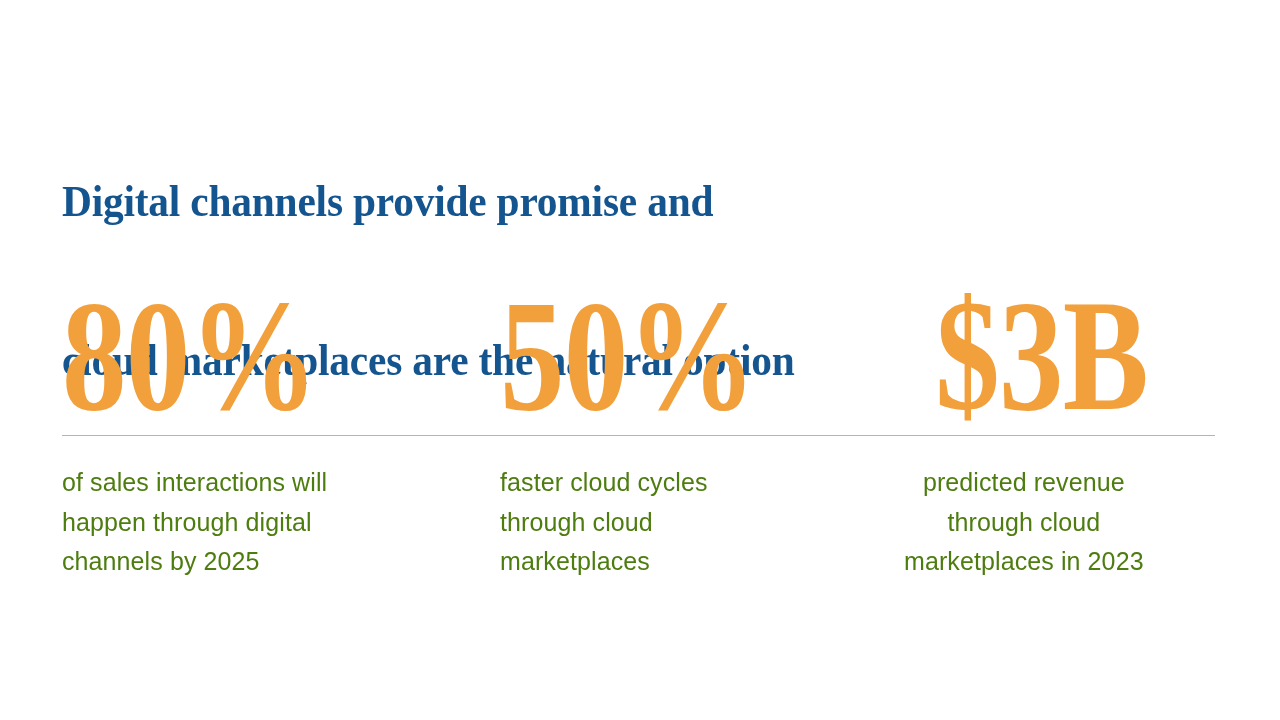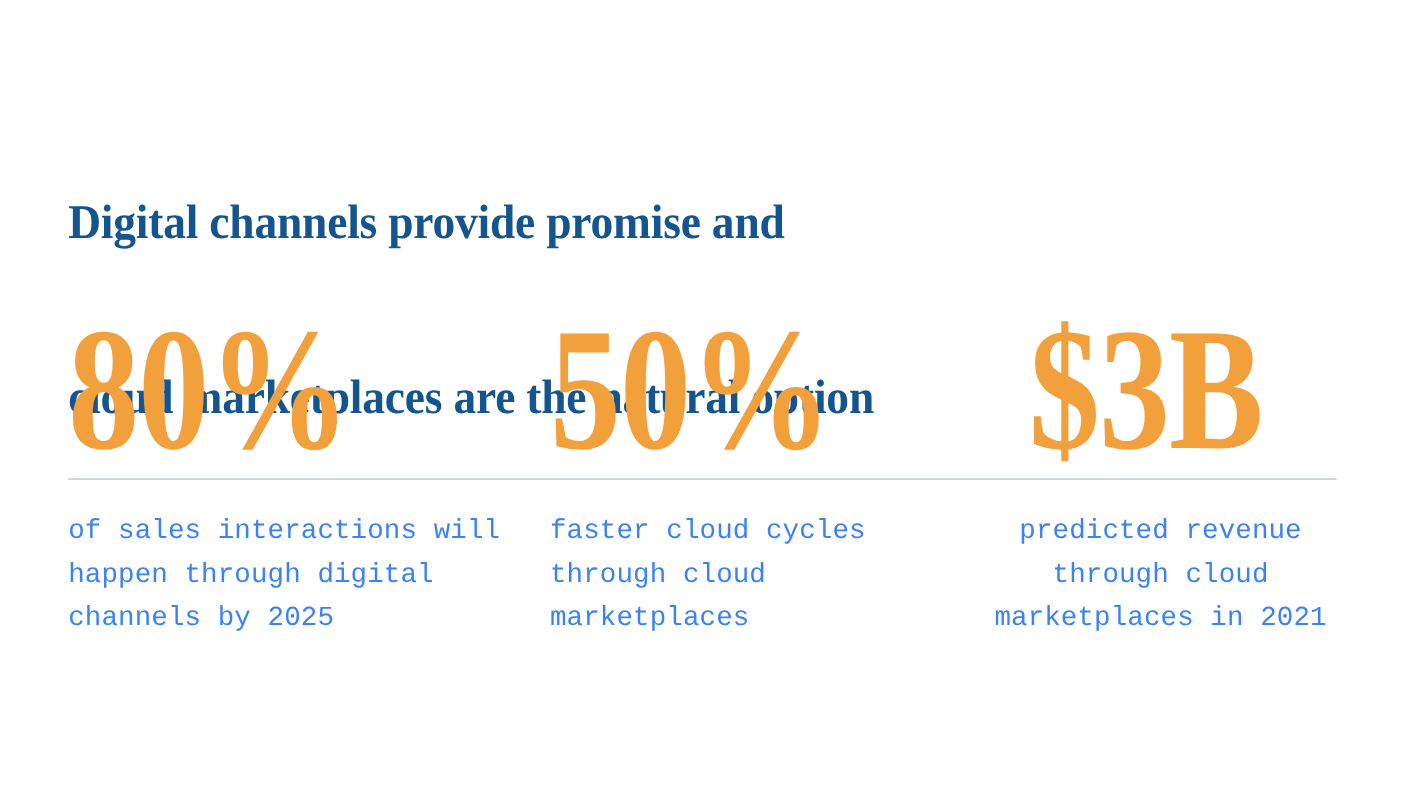--- a/index.html
+++ b/index.html
@@ -69,22 +69,22 @@
     transform-origin: left top;
     white-space: nowrap;
     height: 156px;
   }
 
   .stat-caption {
     display: block;
     position: absolute;
     top: 188px;
     left: 0;
-    color: #3b82f6;
-    font-family: Liberation Mono, monospace;
+    color: #4d7c0f;
+    font-family: Liberation Sans, sans-serif;
     font-weight: 400;
     font-size: 25px;
     line-height: 39.5px;
     letter-spacing: 0.1px;
     white-space: pre-line;
   }
 
   
   .divider {
     position: absolute;
@@ -118,20 +118,20 @@
       <span class="stat-figure">50%</span>
       <span class="stat-caption">faster cloud cycles
 through cloud
 marketplaces</span>
     </div>
 
     <div class="stat stat-3">
       <span class="stat-figure">$3B</span>
       <span class="stat-caption">predicted revenue
 through cloud
-marketplaces in 2021</span>
+marketplaces in 2023</span>
     </div>
 
   </div>
 
   <div class="divider"></div>
 
 </div>
 
 </body></html>

